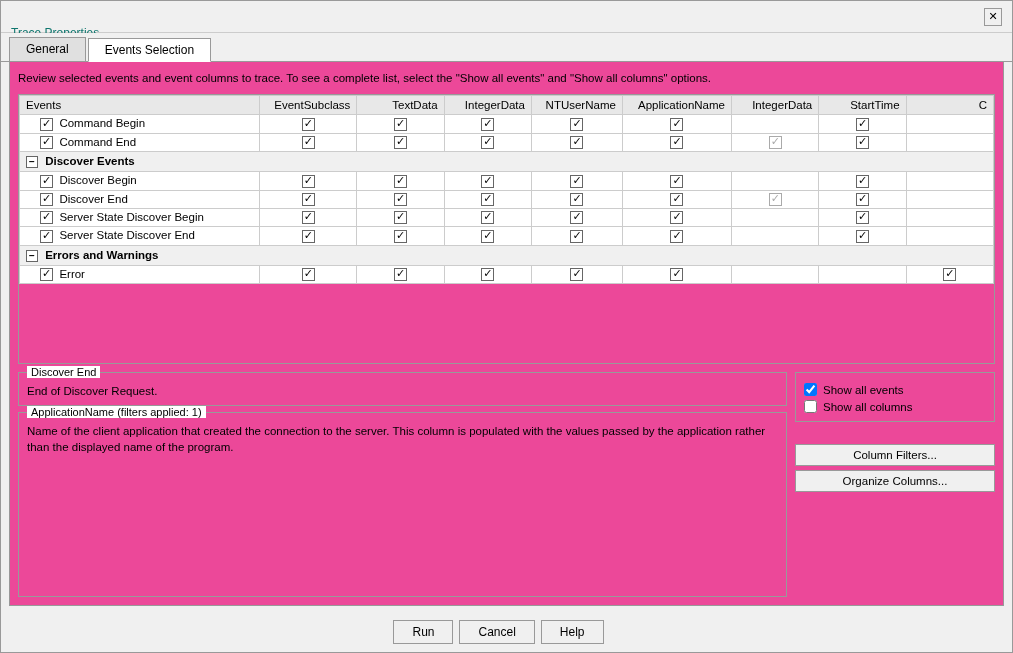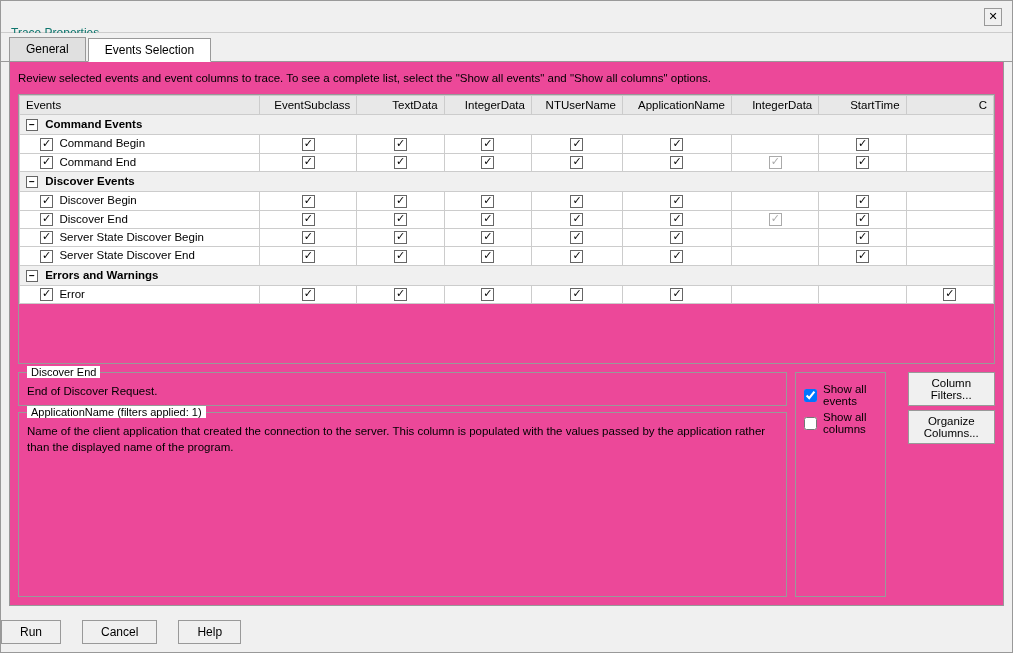--- a/index.html
+++ b/index.html
@@ -209,21 +209,21 @@
     }
     .panel-content {
       margin-top: 4px;
       color: #000;
       font-size: 11.5px;
       line-height: 1.4;
     }
     .right-panel {
       width: 200px;
       display: flex;
-      flex-direction: row;
+      flex-direction: column;
       gap: 22px;
     }
     .checkbox-group {
       border: 1px solid #999;
       padding: 10px 8px 8px 8px;
       position: relative;
       display: flex;
       flex-direction: column;
       gap: 4px;
     }
@@ -241,22 +241,22 @@
     .btn {
       padding: 4px 12px;
       border: 1px solid #999;
       background: #f0f0f0;
       cursor: pointer;
       font-size: 11.5px;
       text-align: center;
     }
     .footer {
       display: flex;
-      justify-content: flex-start;
-      gap: 21px;
+      justify-content: center;
+      gap: 6px;
       padding: 6px 16px 8px 0;
       background: #f0f0f0;
     }
     .footer-btn {
       padding: 4px 18px;
       border: 1px solid #999;
       background: #f0f0f0;
       cursor: pointer;
       font-size: 12px;
       min-width: 60px;
@@ -294,26 +294,20 @@
             <th>IntegerData</th>
             <th>NTUserName</th>
             <th>ApplicationName</th>
             <th>IntegerData</th>
             <th>StartTime</th>
             <th>C</th>
           </tr>
         </thead>
         <tbody id="table-body">
 
-          <tr class="group-row">
-            <td colspan="9">
-              <span class="group-toggle">−</span>
-              <strong>Command Events</strong>
-            </td>
-          </tr>
           <tr class="data-row">
             <td class="event-name-cell">
               <span class="cb-checked"></span>
               &nbsp;Command Begin
             </td>
             <td class="checkbox-cell"><span class="cb-checked"></span></td>
             <td class="checkbox-cell"><span class="cb-checked"></span></td>
             <td class="checkbox-cell"><span class="cb-checked"></span></td>
             <td class="checkbox-cell"><span class="cb-checked"></span></td>
             <td class="checkbox-cell"><span class="cb-checked"></span></td>

